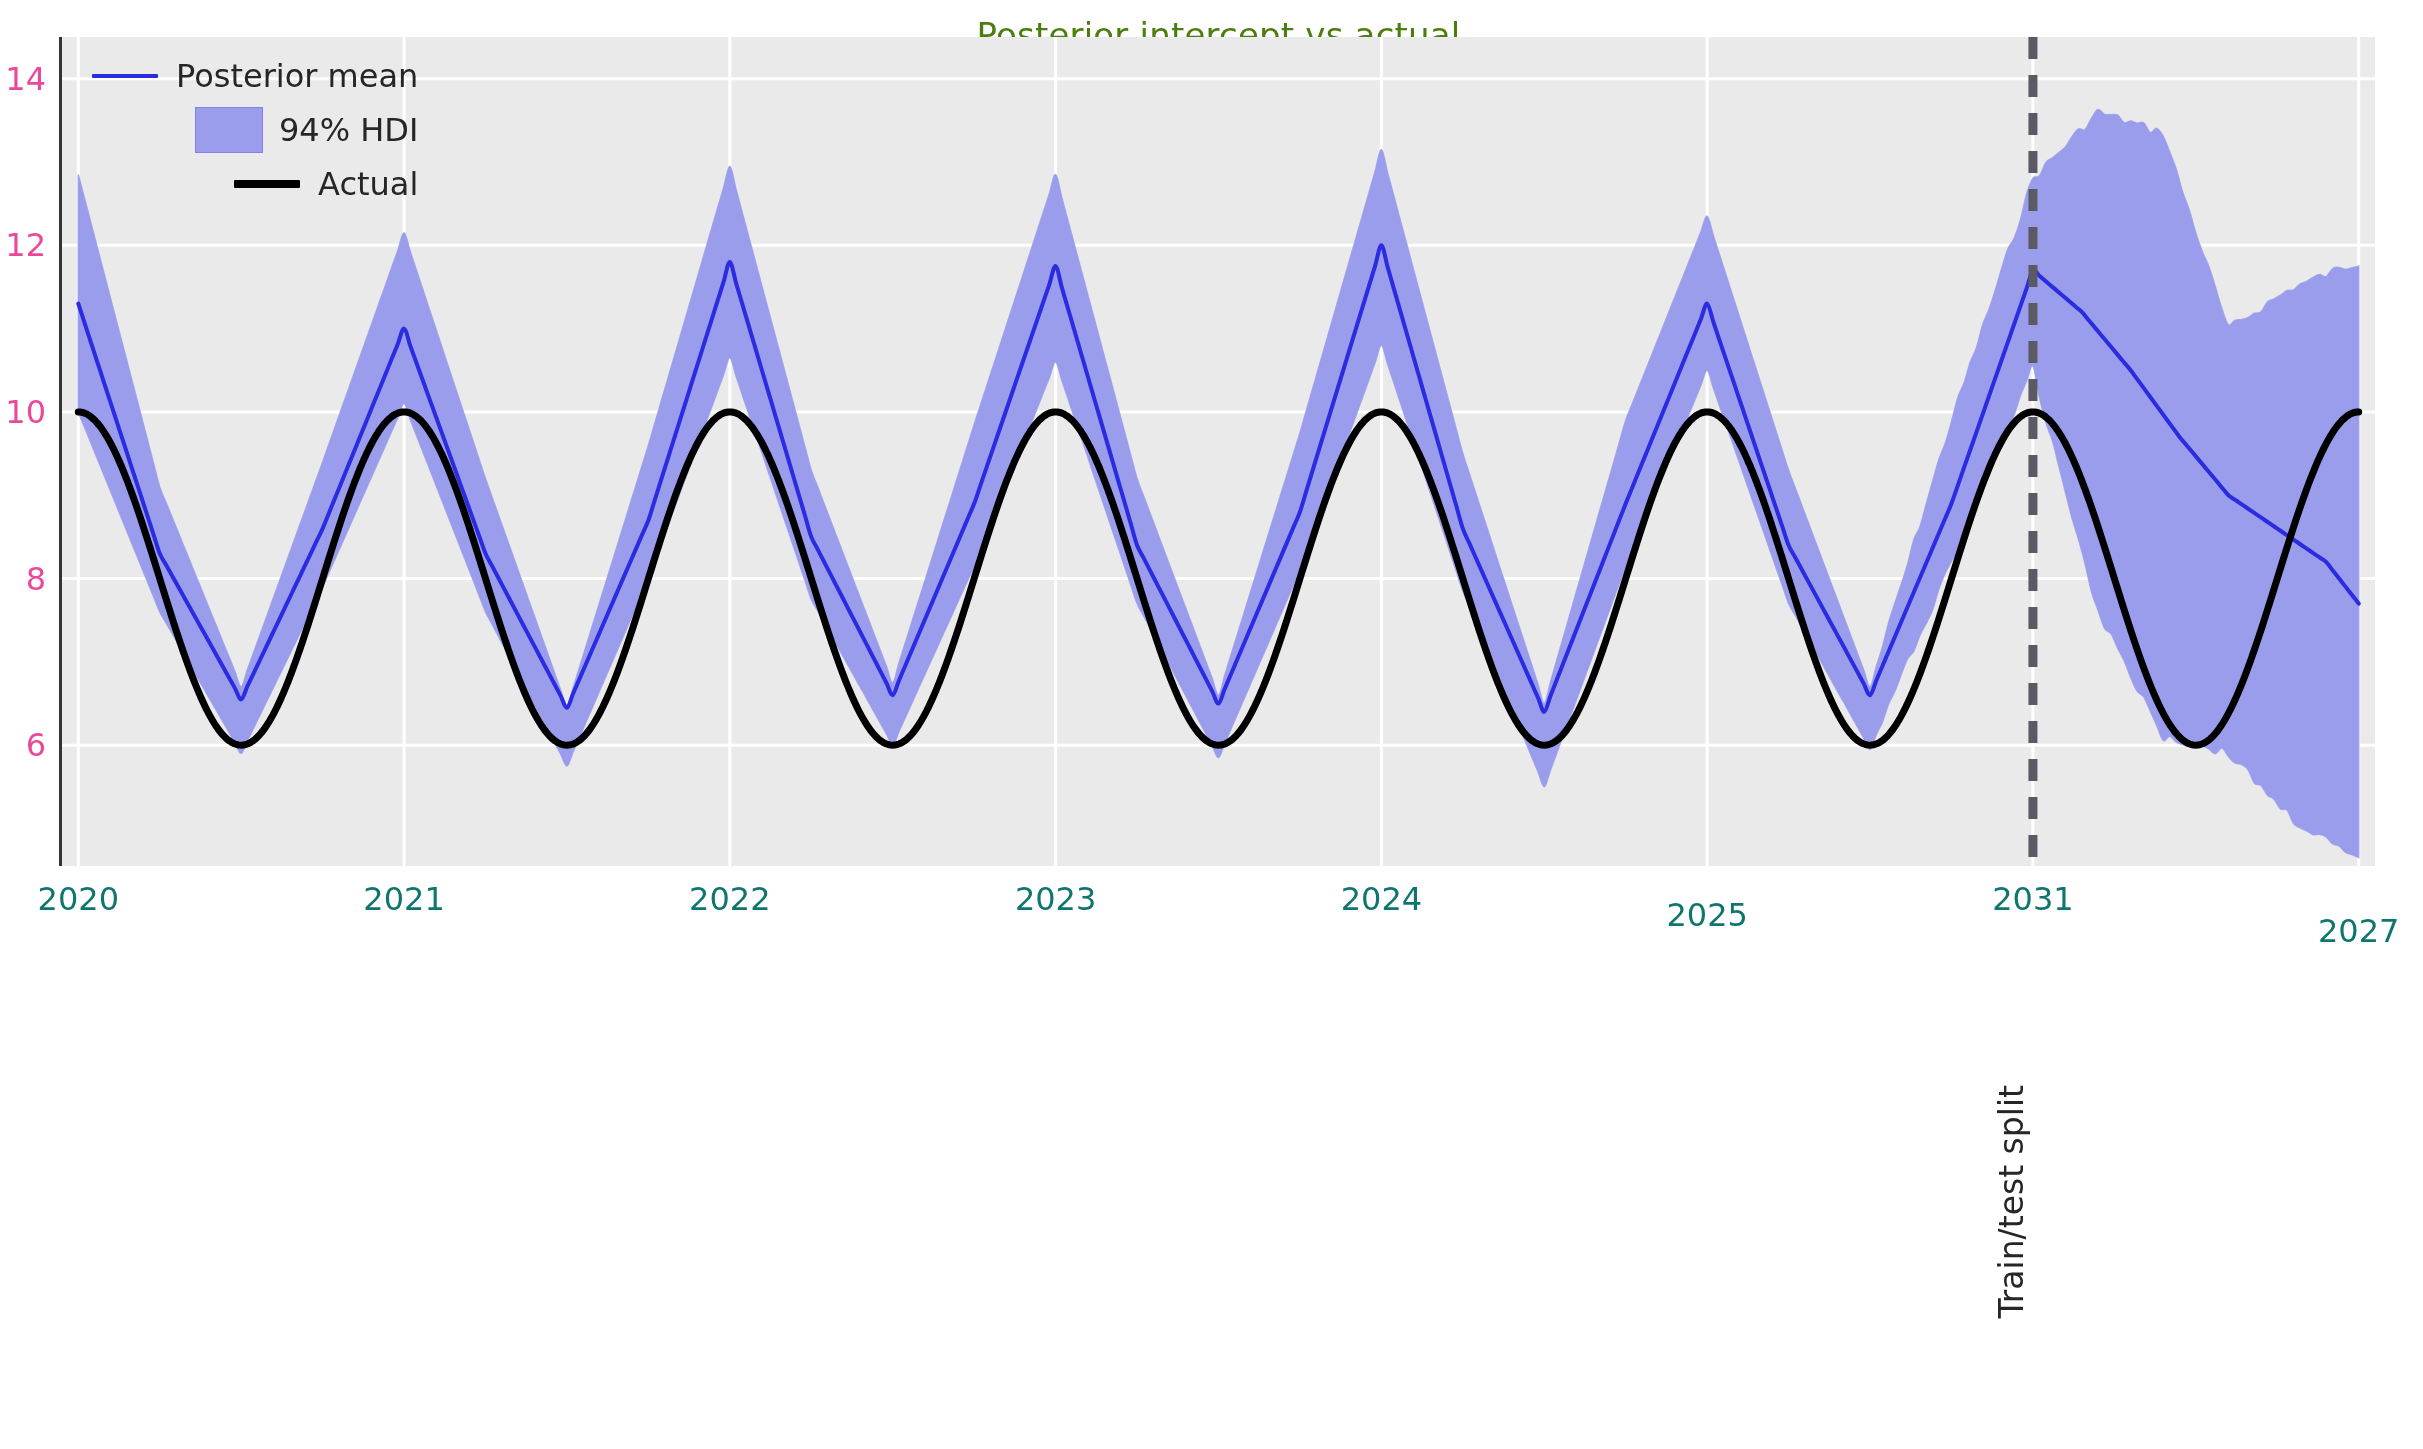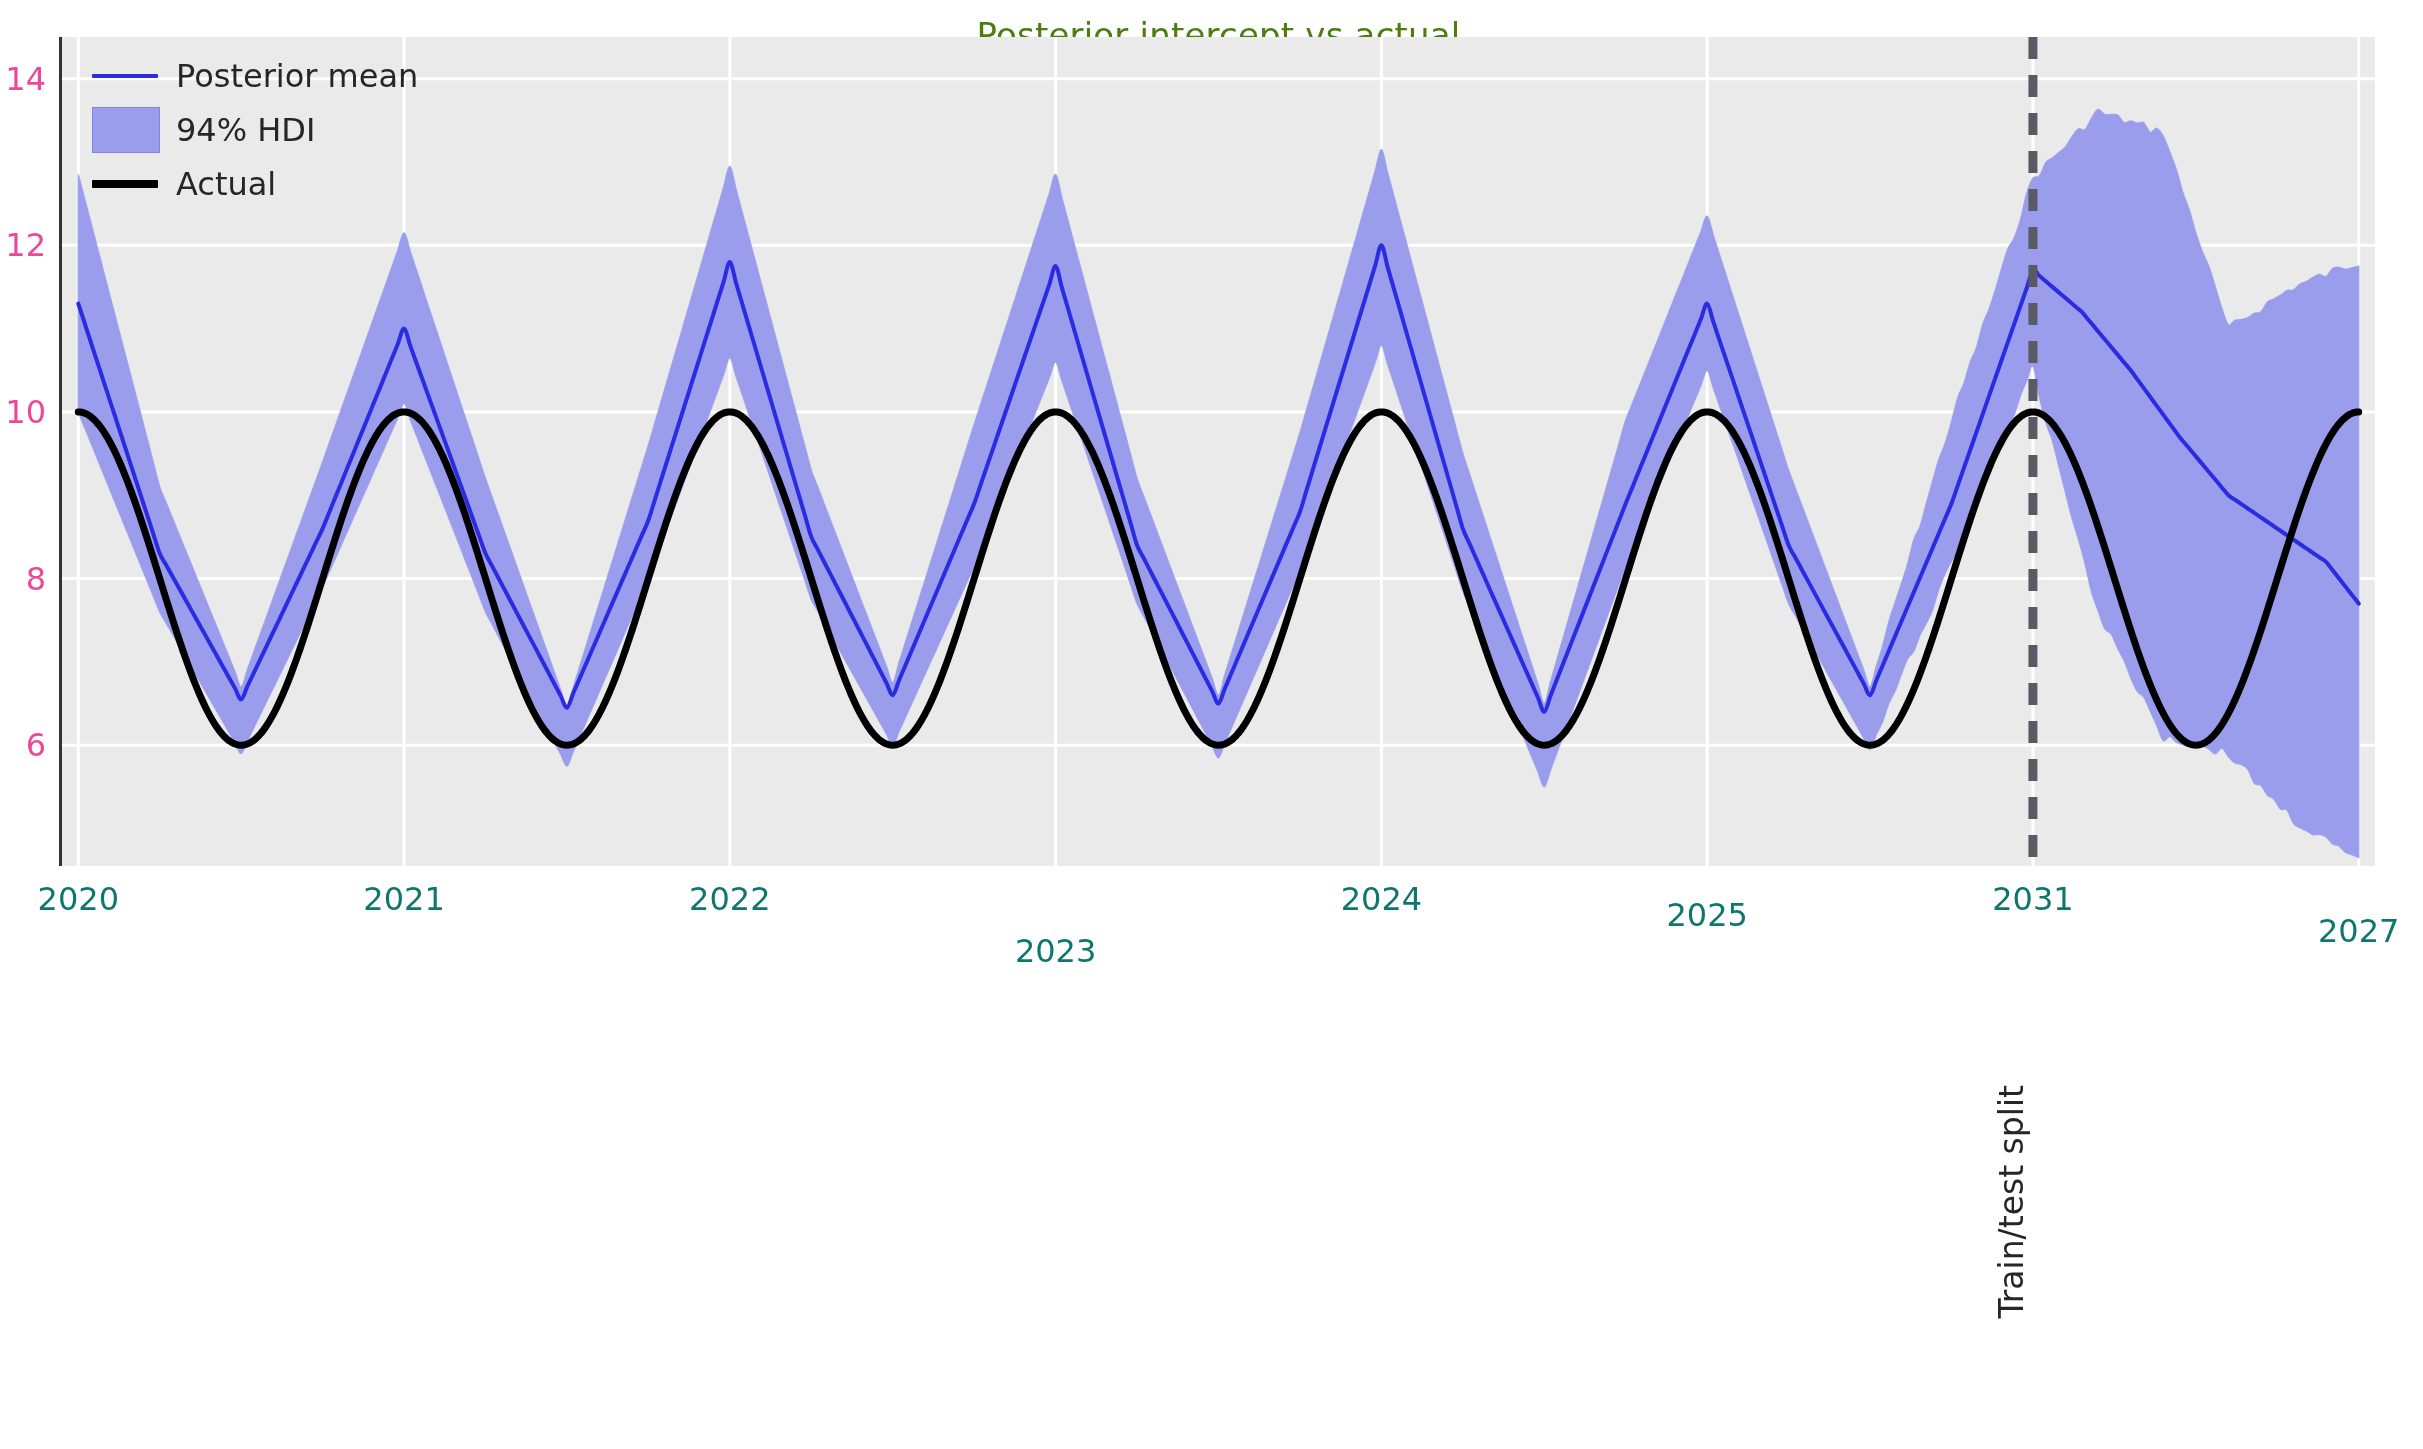--- a/index.html
+++ b/index.html
@@ -34,21 +34,21 @@
   }
   .xtick-lbl{
     position:absolute;transform:translateX(-50%);
     font-size:32px;color:#0f766e;white-space:nowrap;
   }
 
   
   #legend{
     position:absolute;left:86px;top:52px;
     padding:4px 10px 6px 6px;
-    display:flex;flex-direction:column;gap:14px;
+    display:flex;flex-direction:column;gap:14px;align-items:flex-end;
   }
   .legend-row{display:flex;align-items:center;gap:18px;height:40px;}
   .legend-key{width:66px;height:26px;position:relative;flex:0 0 66px;}
   .key-line-blue{
     position:absolute;left:0;top:50%;transform:translateY(-50%);
     width:66px;height:4px;background:#2b2be0;border-radius:1px;
   }
   .key-patch{
     position:absolute;left:0;top:50%;transform:translateY(-50%);
     width:66px;height:44px;background:#9a9cec;border:1.5px solid #8183e8;
@@ -113,21 +113,21 @@
       <span class="ytick-lbl" style="left: 0px; width: 46px; top: 745.191px;">6</span>
       <span class="ytick-lbl" style="left: 0px; width: 46px; top: 578.558px;">8</span>
       <span class="ytick-lbl" style="left: 0px; width: 46px; top: 411.925px;">10</span>
       <span class="ytick-lbl" style="left: 0px; width: 46px; top: 245.291px;">12</span>
       <span class="ytick-lbl" style="left: 0px; width: 46px; top: 78.6583px;">14</span>
     </div>
   <div id="x-ticks">
       <span class="xtick-lbl" style="left: 78.2887px; top: 880px;">2020</span>
       <span class="xtick-lbl" style="left: 404.063px; top: 880px;">2021</span>
       <span class="xtick-lbl" style="left: 729.838px; top: 880px;">2022</span>
-      <span class="xtick-lbl" style="left: 1055.61px; top: 932px;">2023</span>
+      <span class="xtick-lbl" style="left: 1055.61px; top: 880px;">2023</span>
       <span class="xtick-lbl" style="left: 1381.39px; top: 880px;">2024</span>
       <span class="xtick-lbl" style="left: 1707.16px; top: 880px; margin-top: 16px;">2025</span>
       <span class="xtick-lbl" style="left: 2032.94px; top: 880px;">2031</span>
       <span class="xtick-lbl" style="left: 2358.71px; top: 880px; margin-top: 32px;">2027</span>
     </div>
 
   <div id="legend">
     <div class="legend-row">
       <span class="legend-key">
           <i class="key-line-blue"></i>

